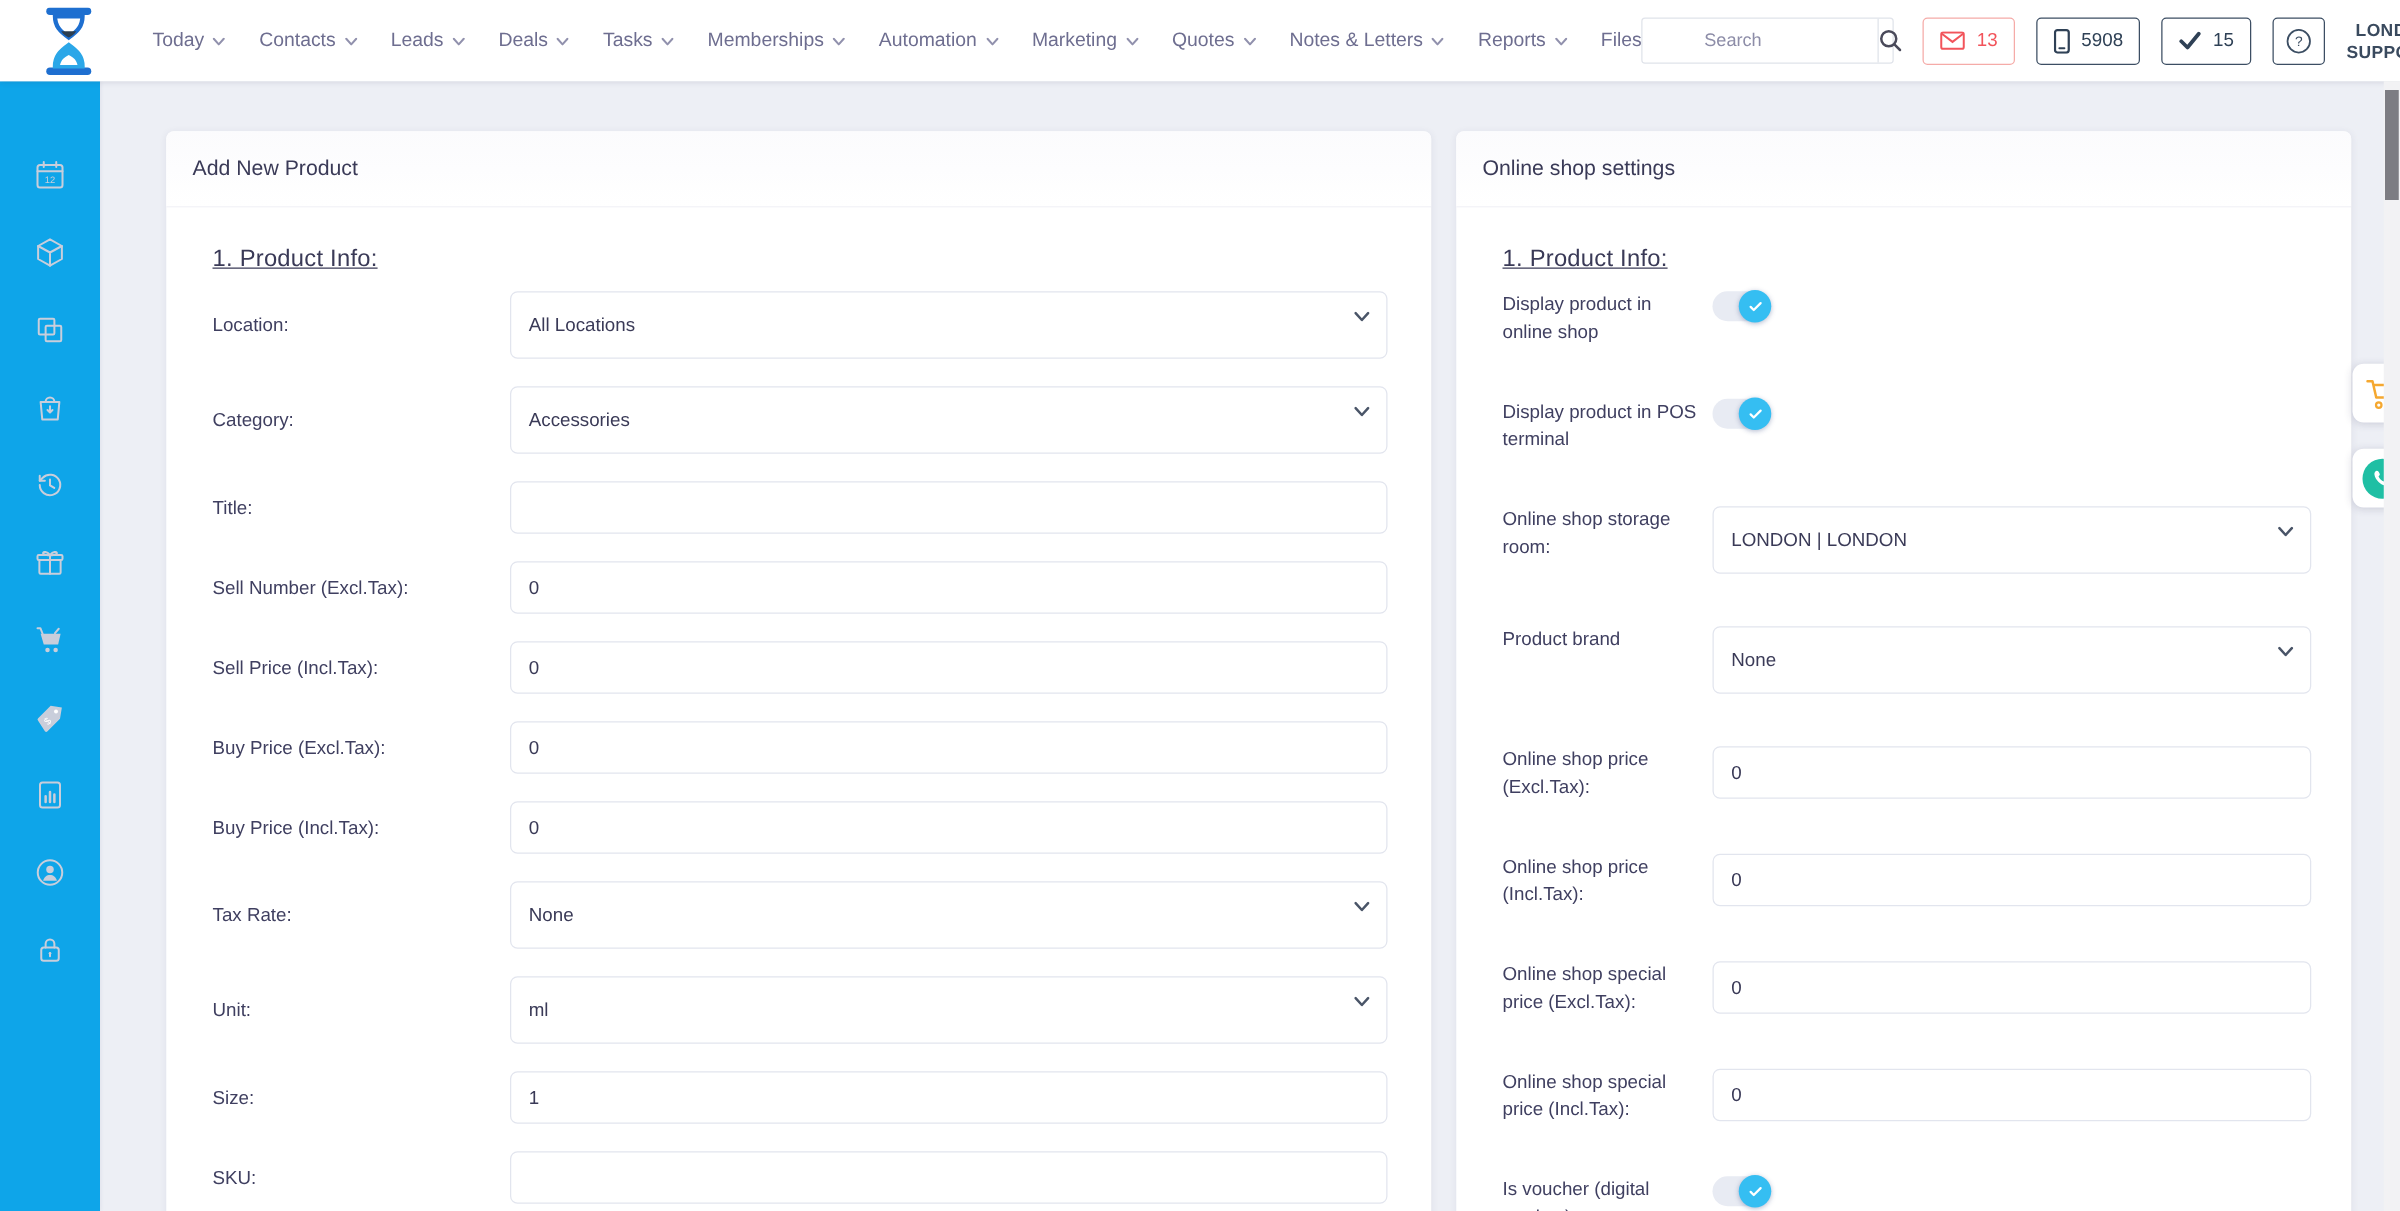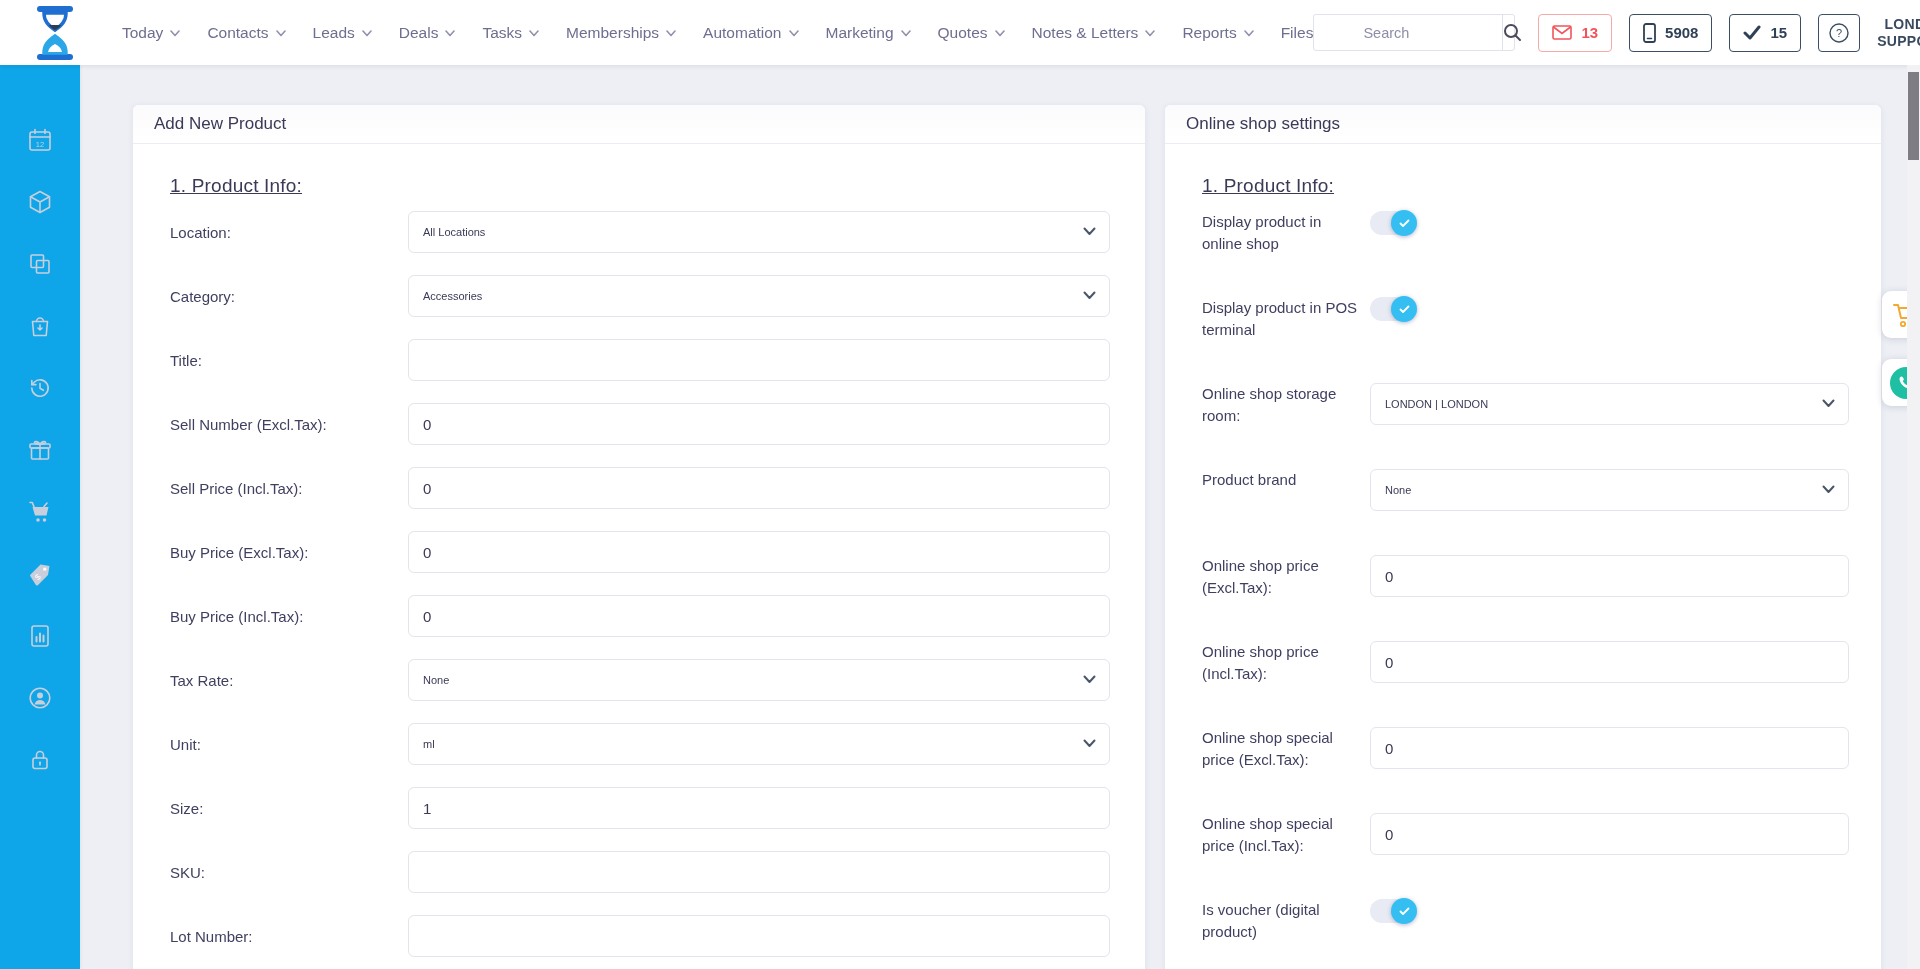--- a/index.html
+++ b/index.html
@@ -15,58 +15,58 @@
   .nav-item svg { margin-top:2px; }
   .topbar-right { margin-left:auto; display:flex; align-items:center; padding-right:10px; }
   .search-box { display:flex; align-items:stretch; border:1px solid #e0e3ea; border-radius:3px;
                 height:37px; width:202px; background:#fff;padding-left:36px; }
   .search-box input { border:none; outline:none; padding:0 13px; width:152px; font-size:14.5px;
                       color:#44445f; background:transparent; font-family:inherit; }
   .search-box input::placeholder { color:#8d8da8; }
   .search-btn { width:48px; border:none; border-left:1px solid #e0e3ea; background:transparent;
                 display:flex; align-items:center; justify-content:center; cursor:pointer; }
   .tb-badge { height:38px; border-radius:4px; display:flex; align-items:center; gap:9px;
-              padding:0 13px; background:#fff; font-size:15px; font-weight:bold; cursor:pointer; }
+              padding:0 13px; background:#fff; font-size:15px; font-weight:normal; cursor:pointer; }
   .tb-badge.mail { border:1px solid #f5aba8; color:#f2545b; margin-left:23px; }
   .tb-badge.dark { border:1px solid #3c4e63; color:#2f4156; margin-left:17px; }
   .help-btn { width:42px; height:38px; margin-left:17px; border:1px solid #3c4e63; border-radius:4px;
               background:#fff; display:flex; align-items:center; justify-content:center; cursor:pointer; }
   .user-name { margin:0 13px 0 17px; text-align:right; font-size:14px; font-weight:bold;
                color:#3a4a5e; line-height:17px; letter-spacing:.3px; }
 
   
   .app-body { display:flex; height:904px; }
   .sidebar { width:80px; background:#0ea5e9; box-shadow:1px 0 3px rgba(40,40,80,.06);
              display:flex; flex-direction:column; align-items:center; padding-top:62px; gap:36px; flex-shrink:0; }
   .side-item { width:26px; height:26px; cursor:pointer; }
   .main { flex:1; padding:40px 0 0 53px; display:flex; gap:20px; align-items:flex-start; overflow:hidden; }
 
   .card { background:#fff; border-radius:6px; box-shadow:0 1px 6px rgba(50,50,90,.08); height:1150px; }
   .card-left  { width:1012px; flex-shrink:0; }
   .card-right { width:716px;  flex-shrink:0; }
-  .card-header { height:39px; display:flex; align-items:center; padding:0 21px;
+  .card-header { height:61px; display:flex; align-items:center; padding:0 21px;
                  font-size:17px; color:#3a3a57; border-bottom:1px solid #ececf3;
                  background:linear-gradient(#fbfbfd,#fff); border-radius:6px 6px 0 0; }
   .card-body-l { padding:31px 35px 0 37px; }
   .card-body-r { padding:31px 32px 0 37px; }
   .section-title { font-size:19px; color:#3a3a57; font-weight:500; letter-spacing:.2px; margin-bottom:14px;text-decoration:underline; }
 
   .frow { display:flex; align-items:center; margin-bottom:22px; }
   .frow .flabel { width:238px; flex-shrink:0; font-size:15px; color:#3f3f60; padding-right:12px; }
   .frow .fctrl  { flex:1; }
 
   .rrow { display:flex; align-items:flex-start; margin-bottom:42px; min-height:44px; }
   .rrow .flabel { width:168px; flex-shrink:0; font-size:15px; color:#3f3f60; line-height:22px; padding-right:12px; }
   .rrow .fctrl  { flex:1; }
 
   .txt-input { width:100%; height:42px; border:1px solid #e2e5ee; border-radius:6px; background:#fff;
                padding:0 14px; font-size:15px; color:#3a3a57; font-family:inherit; outline:none; }
-  .sel { width:100%; height:42px; border:1px solid #e2e5ee; border-radius:6px; background:#fff;
+  .sel { width:100%; height:54px; border:1px solid #e2e5ee; border-radius:6px; background:#fff;
          display:flex; align-items:center; padding:0 36px 0 14px; position:relative;
-         font-size:11px; color:#3a3a57; cursor:pointer; }
+         font-size:15px; color:#3a3a57; cursor:pointer; }
   .sel .chev { position:absolute; right:13px; top:15px; }
 
   .toggle { width:46px; height:24px; border-radius:13px; background:#e8ebf3; position:relative;
             cursor:pointer; margin-top:0; }
   .toggle .knob { width:26px; height:26px; border-radius:50%; position:absolute; top:-1px;
                   display:flex; align-items:center; justify-content:center;
                   box-shadow:0 1px 4px rgba(40,60,120,.35); }
   .toggle.on  .knob { right:-1px; background:#35bef2; }
 
   

